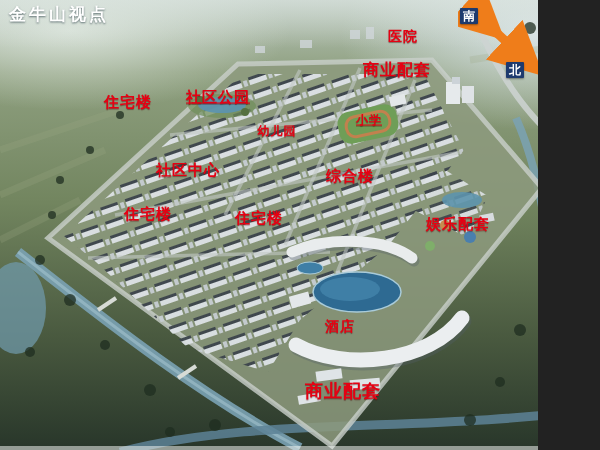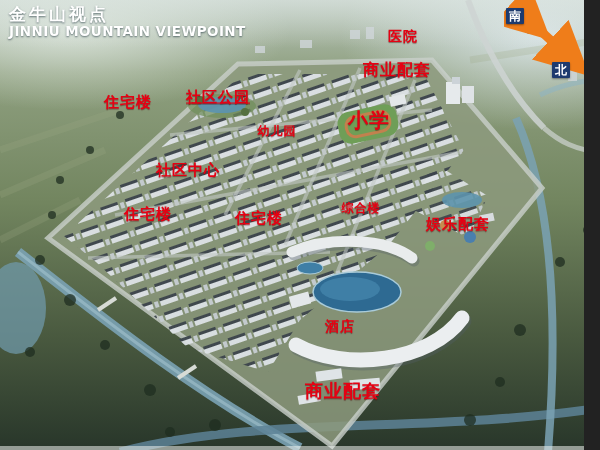--- a/index.html
+++ b/index.html
@@ -1,17 +1,17 @@
 <!DOCTYPE html>
 <html style="--label-red: #e60012; --title-white: #ffffff; --arrow-orange: #ef7d1a;"><head>
 <meta charset="utf-8">
 <style>
   html,body{margin:0;padding:0;background:#222;}
   #stage{
-    position:relative;width:584px;height:450px;overflow:hidden;
+    position:relative;width:538px;height:450px;overflow:hidden;
     font-family:"DejaVu Sans",sans-serif;user-select:none;
     background:#5d6f54;
   }
   #stage svg{position:absolute;left:0;top:0;}
   
   .title-block{
     position:absolute;left:9px;top:5px;z-index:5;
     color:var(--title-white,#fff);
     text-shadow:0 1px 2px rgba(30,50,60,.65);
     line-height:1.12;
@@ -191,21 +191,20 @@
       <circle cx="120" cy="115" r="4"></circle>
         <circle cx="530" cy="28" r="6"></circle>
       <circle cx="588" cy="230" r="5"></circle>
     </g>
 
     <rect x="0" y="446" width="600" height="4" fill="#eef2ee" fill-opacity="0.55"></rect>
   </svg>
 
   <div class="title-block">
     <div class="title-zh">金牛山视点</div>
-    <div class="title-en">JINNIU MOUNTAIN VIEWPOINT</div>
   </div>
 
   <div class="compass">
     <svg width="80" height="90" viewBox="0 0 80 90">
       <defs>
         <marker id="ah1" markerWidth="6" markerHeight="6" refX="3" refY="3" orient="auto">
           <path d="M0,0 L6,3 L0,6 Z" fill="var(--arrow-orange,#ef7d1a)"></path>
         </marker>
       </defs>
       <line x1="27" y1="22" x2="66" y2="58" stroke="var(--arrow-orange,#ef7d1a)" stroke-width="9" marker-start="url(#ah1)" marker-end="url(#ah1)"></line>
@@ -213,23 +212,23 @@
     <span class="compass-char compass-south">南</span>
     <span class="compass-char compass-north">北</span>
   </div>
 
   <div>
       <div class="map-label" style="left: 403px; top: 37px; font-size: 14px;">医院</div>
       <div class="map-label" style="left: 397px; top: 70px; font-size: 16px;">商业配套</div>
       <div class="map-label" style="left: 128px; top: 102px; font-size: 15px;">住宅楼</div>
       <div class="map-label" style="left: 218px; top: 97px; font-size: 15px; text-decoration: underline;">社区公园</div>
       <div class="map-label" style="left: 277px; top: 131px; font-size: 12px;">幼儿园</div>
-      <div class="map-label" style="left: 369px; top: 120px; font-size: 20px;">小学</div>
+      <div class="map-label" style="left: 369px; top: 120px; font-size: 12px; text-decoration: underline;">小学</div>
       <div class="map-label" style="left: 188px; top: 170px; font-size: 15px;">社区中心</div>
-      <div class="map-label" style="left: 361px; top: 176px; font-size: 12px; margin-top: 32px;">综合楼</div>
+      <div class="map-label" style="left: 350px; top: 176px; font-size: 15px;">综合楼</div>
       <div class="map-label" style="left: 148px; top: 214px; font-size: 15px;">住宅楼</div>
       <div class="map-label" style="left: 259px; top: 218px; font-size: 15px;">住宅楼</div>
       <div class="map-label" style="left: 458px; top: 224px; font-size: 15px;">娱乐配套</div>
       <div class="map-label" style="left: 340px; top: 327px; font-size: 14px;">酒店</div>
       <div class="map-label" style="left: 343px; top: 391px; font-size: 18px;">商业配套</div>
     </div>
 
 </div>
 
 </body></html>

